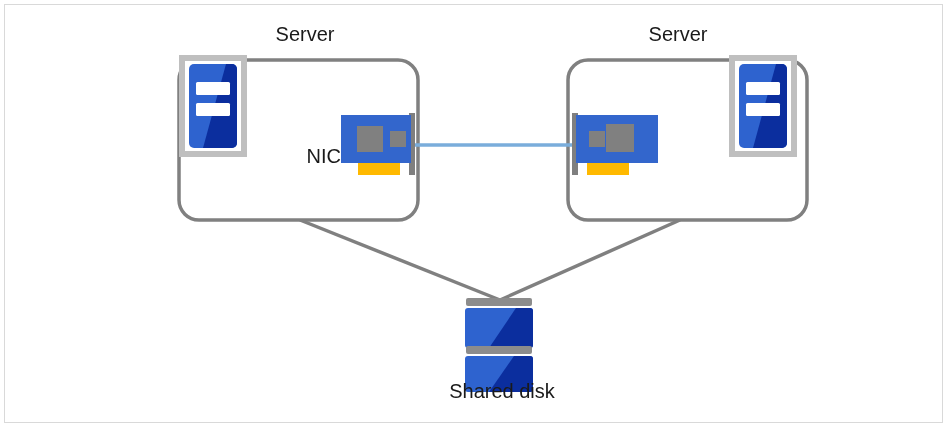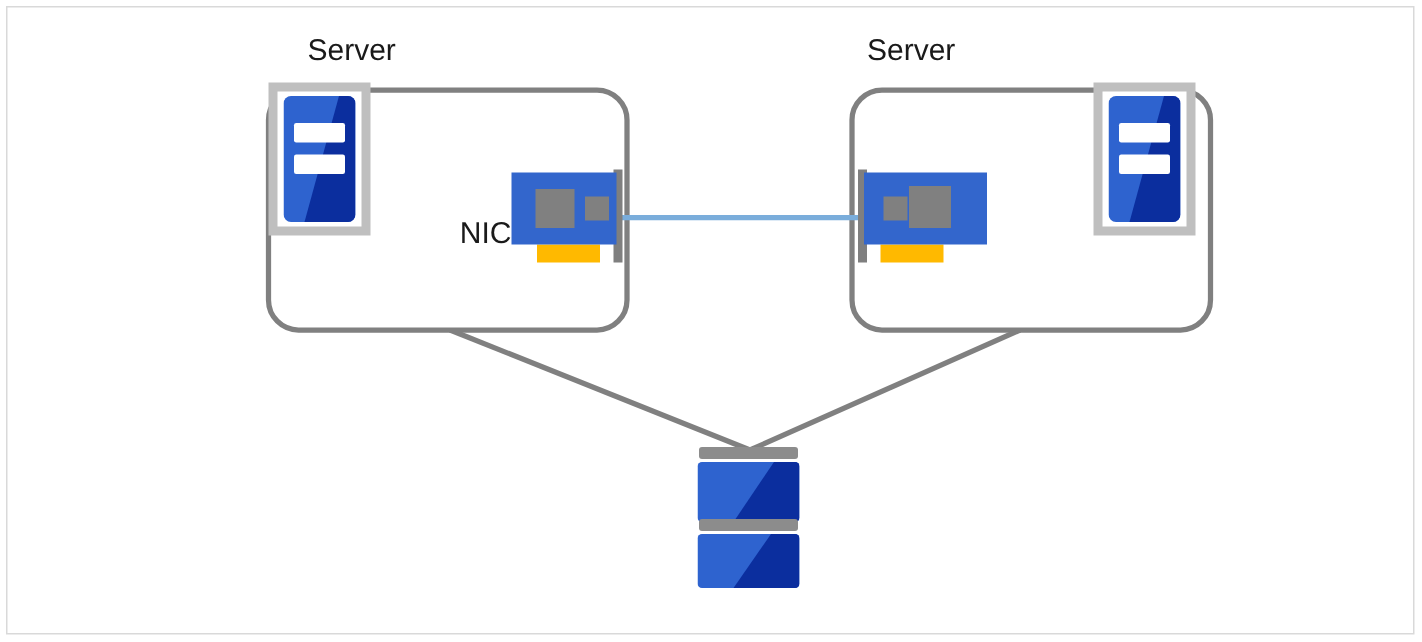--- a/index.html
+++ b/index.html
@@ -32,20 +32,21 @@
     height: 428px;
   }
   .label {
     position: absolute;
     color: #1a1a1a;
     font-size: 20px;
     line-height: 24px;
     white-space: nowrap;
   }
   .label-center {
+    text-align: center;
   }
   #label-server-left {
     left: 205px;
     top: 22px;
     width: 200px;
   }
   #label-server-right {
     left: 578px;
     top: 22px;
     width: 200px;
@@ -159,14 +160,15 @@
       </g>
     </g>
   </svg>
 
   <div class="label label-center" id="label-server-left">Server</div>
 
   <div class="label label-center" id="label-server-right">Server</div>
 
   <div class="label" id="label-nic">NIC</div>
 
+  <div class="label label-center" id="label-shared-disk">Shared disk</div>
 
 </div>
 
 </body></html>

